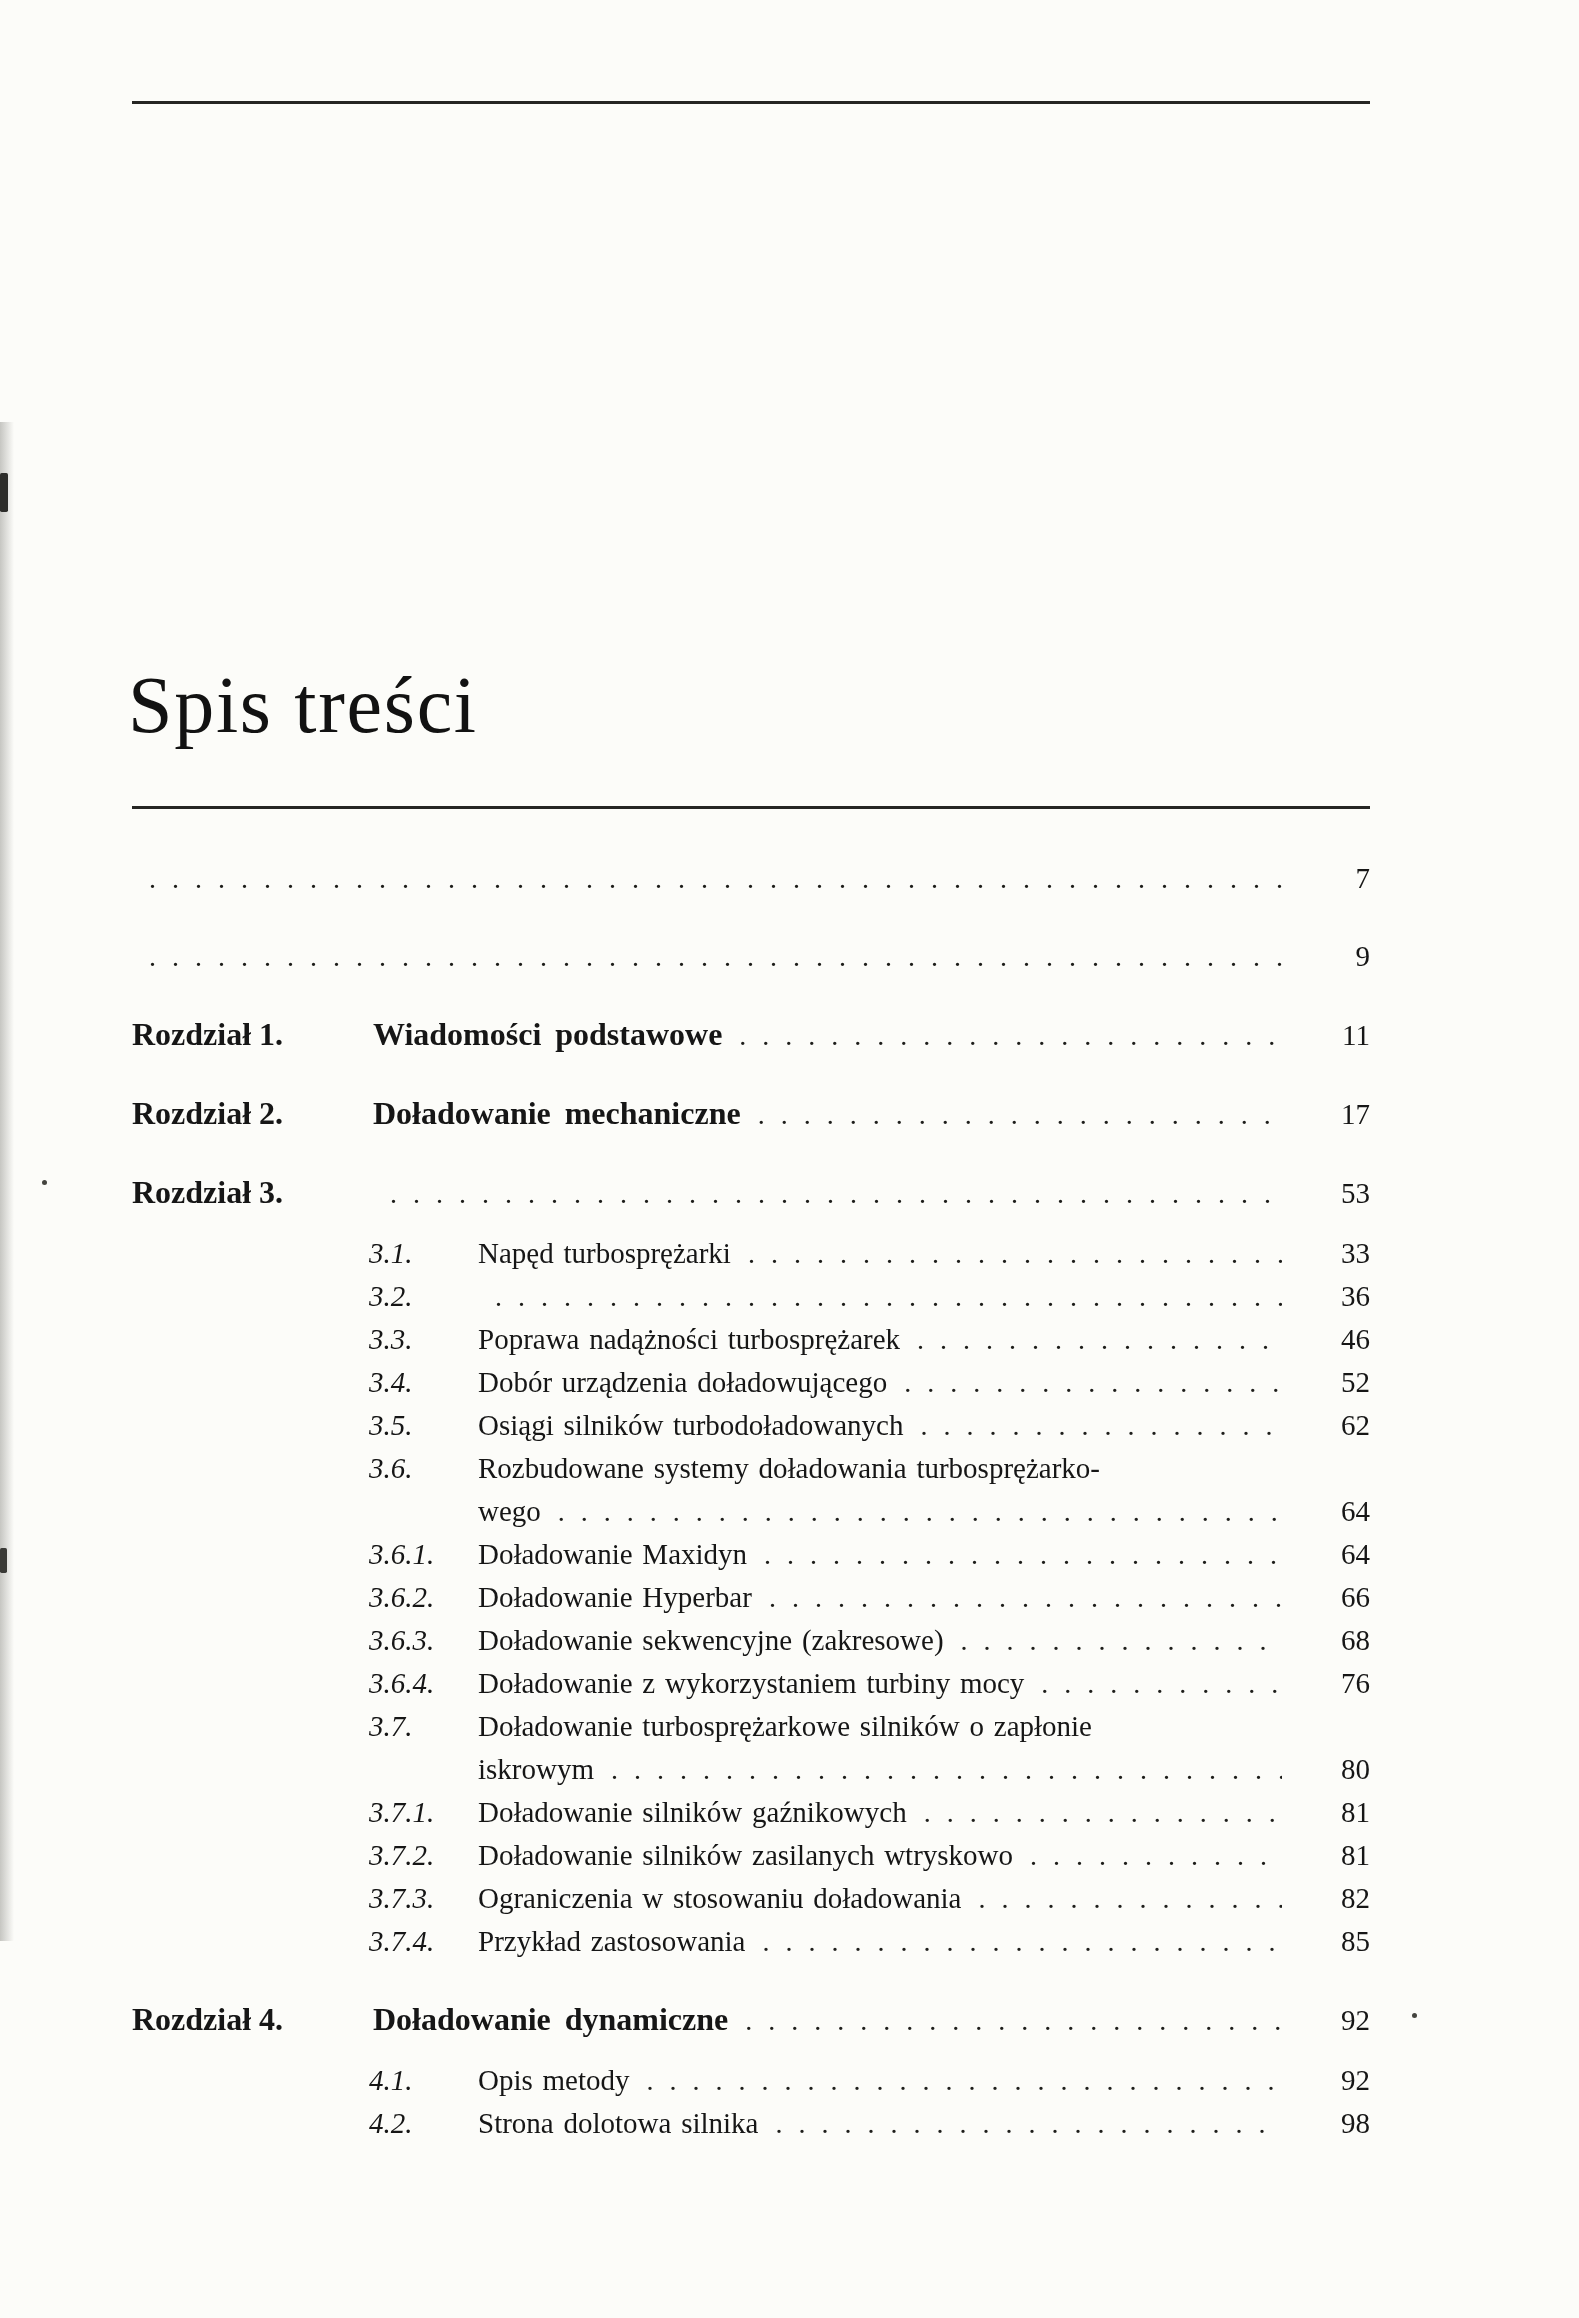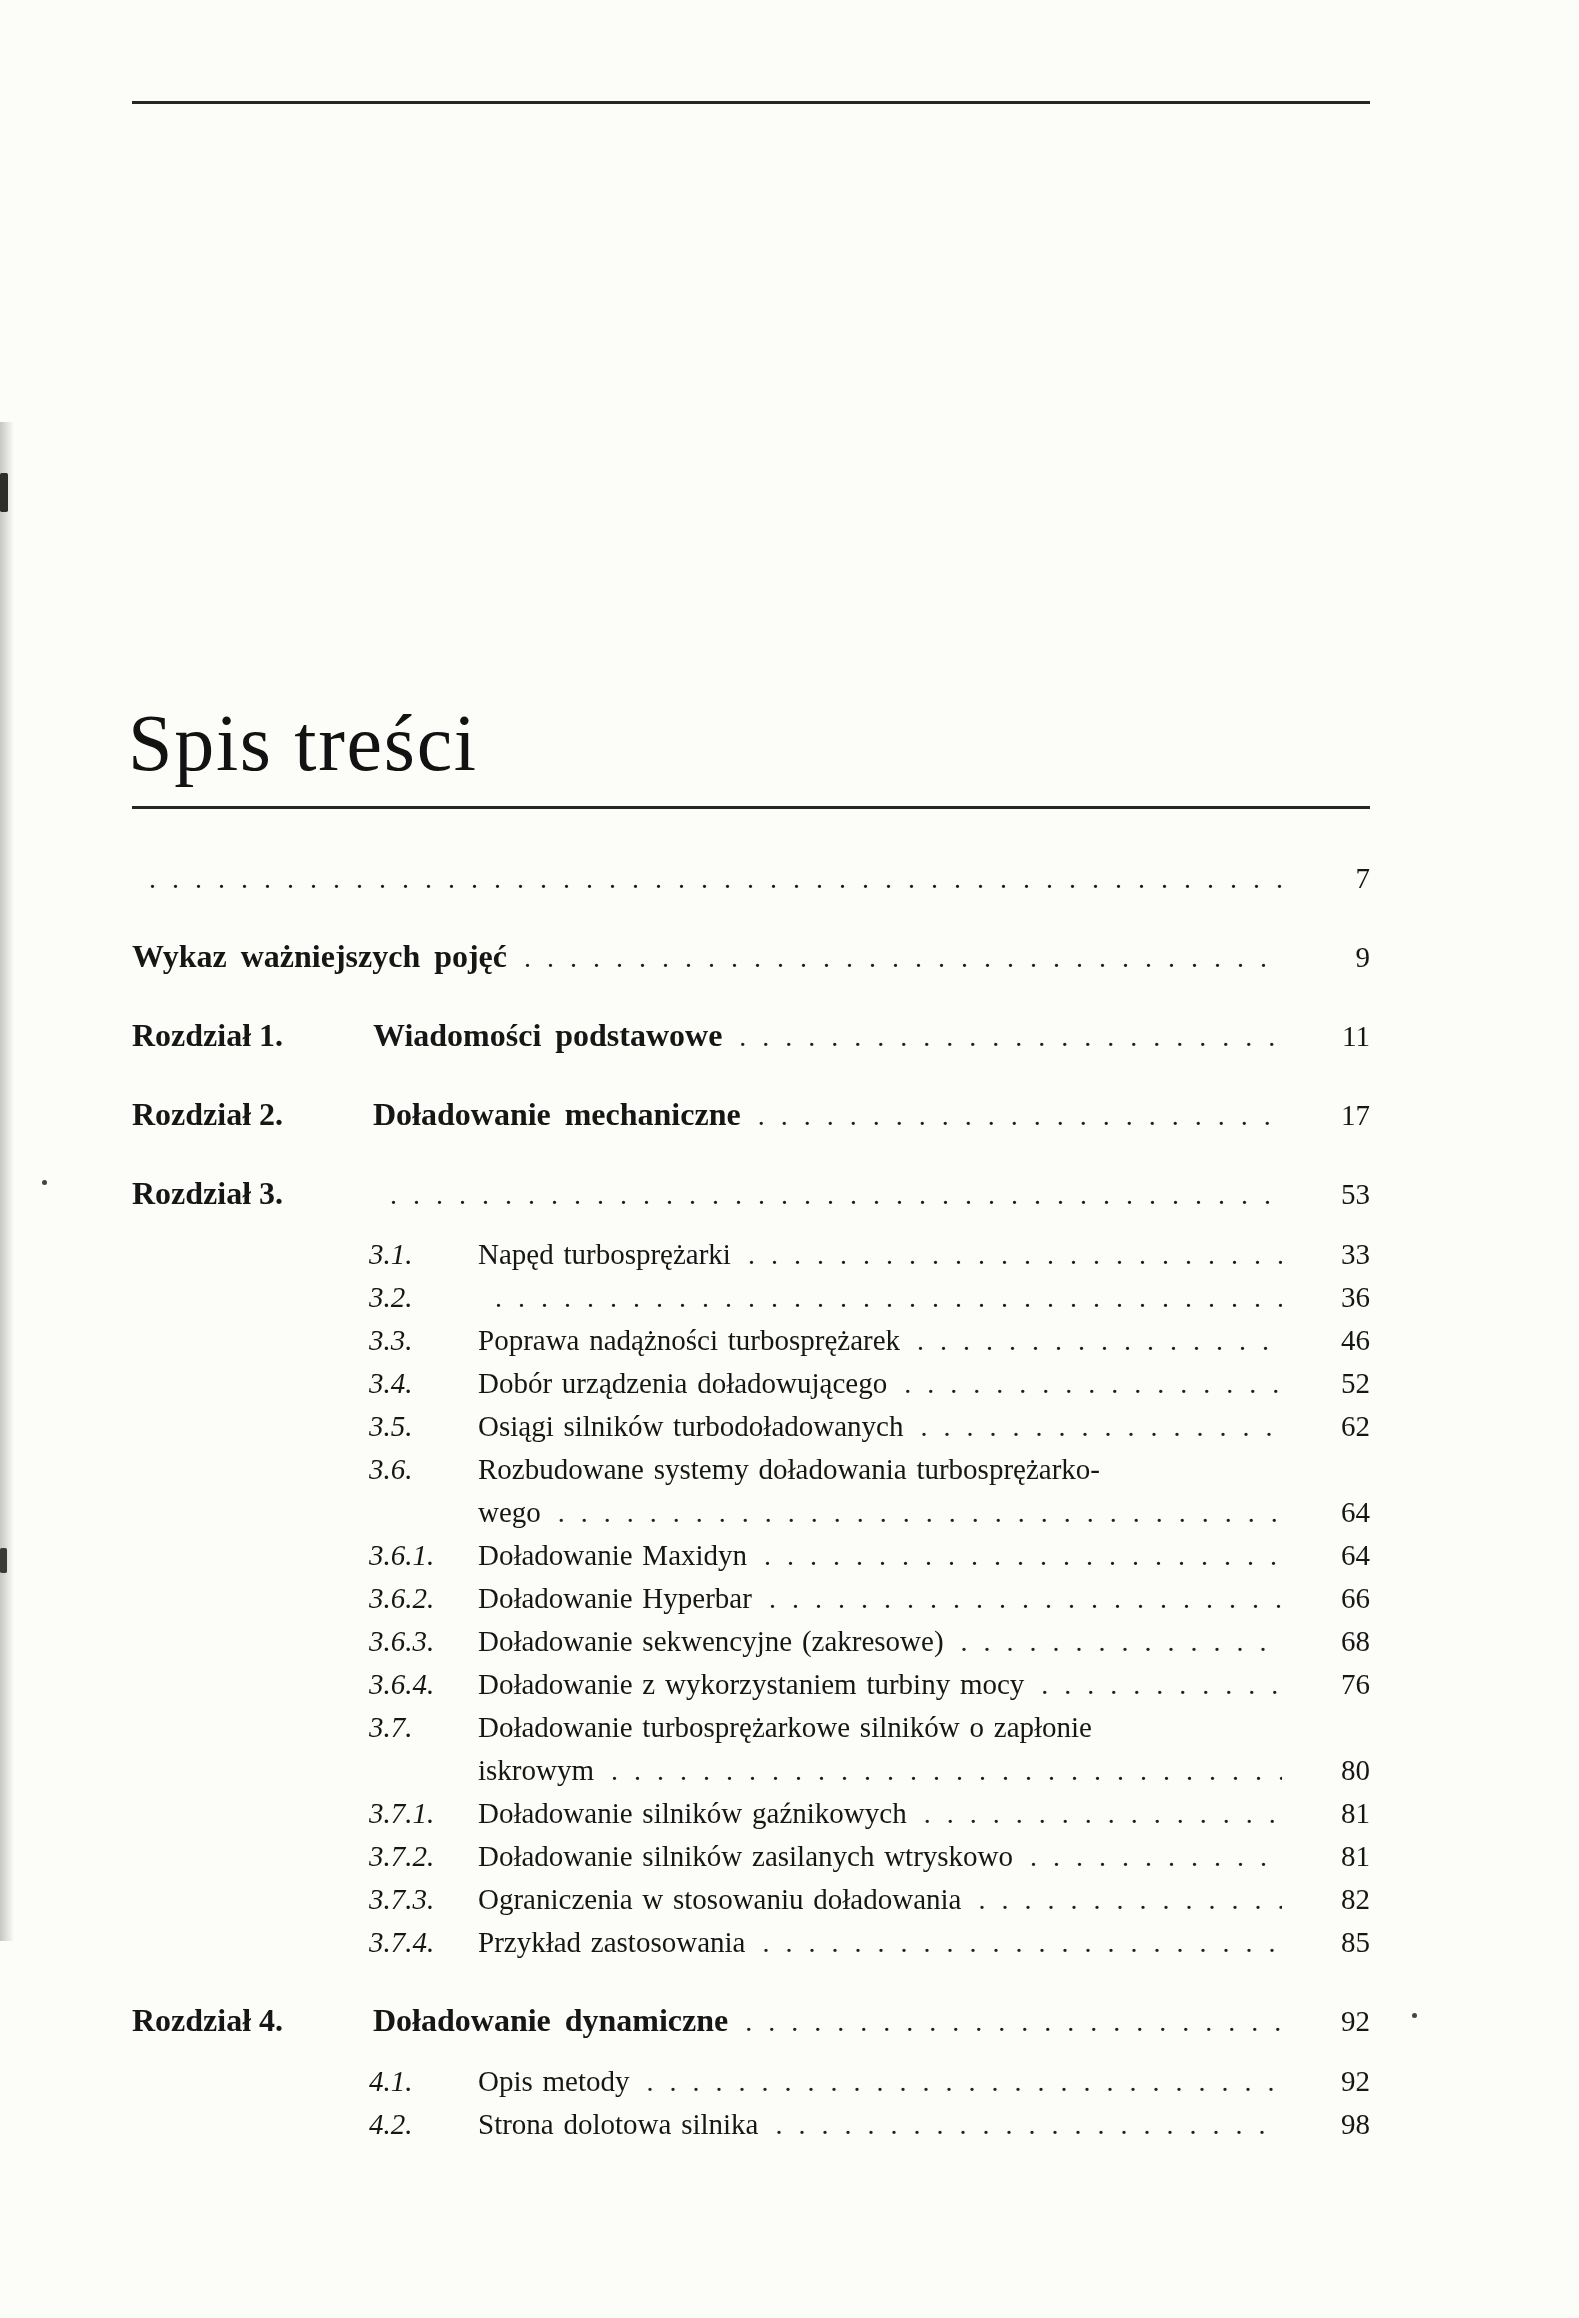--- a/index.html
+++ b/index.html
@@ -55,21 +55,21 @@
 
   .top-rule {
     position: absolute;
     left: 132px; top: 101px;
     width: 1238px; height: 2.5px;
     background: #26262"3";
     background: #262623;
   }
   .page-title {
     position: absolute;
-    left: 128px; top: 703px;
+    left: 128px; top: 665px;
     margin: 0;
     font-size: 80px;
     font-weight: 400;
     letter-spacing: 1.7px;
     line-height: 1;
     color: #121212;
   }
   .title-rule {
     position: absolute;
     left: 132px; top: 806px;
@@ -145,21 +145,20 @@
 
   <h1 class="page-title">Spis treści</h1>
   <div class="title-rule"></div>
 
   <div class="toc">
       <div class="row chapter">
         <span class="dots">......................................................................</span>
         <span class="page-num">7</span>
       </div>
       <div class="row chapter">
-        <span class="title">Wykaz ważniejszych pojęć</span>
         <span class="dots">......................................................................</span>
         <span class="page-num">9</span>
       </div>
       <div class="row chapter">
         <span class="prefix">Rozdział 1.</span>
         <span class="title">Wiadomości podstawowe</span>
         <span class="dots">......................................................................</span>
         <span class="page-num">11</span>
       </div>
       <div class="row chapter">

